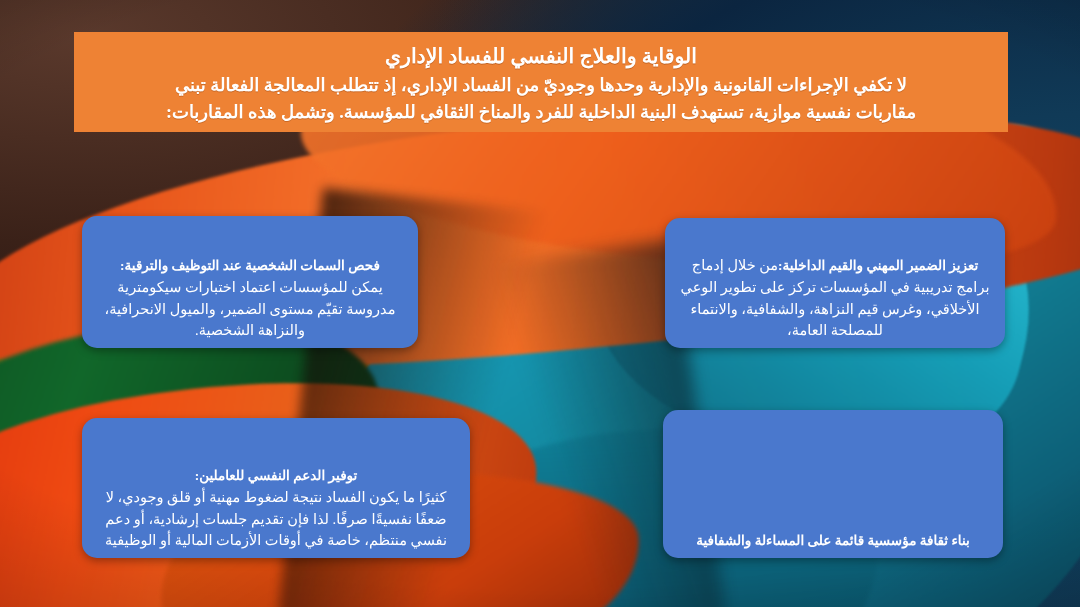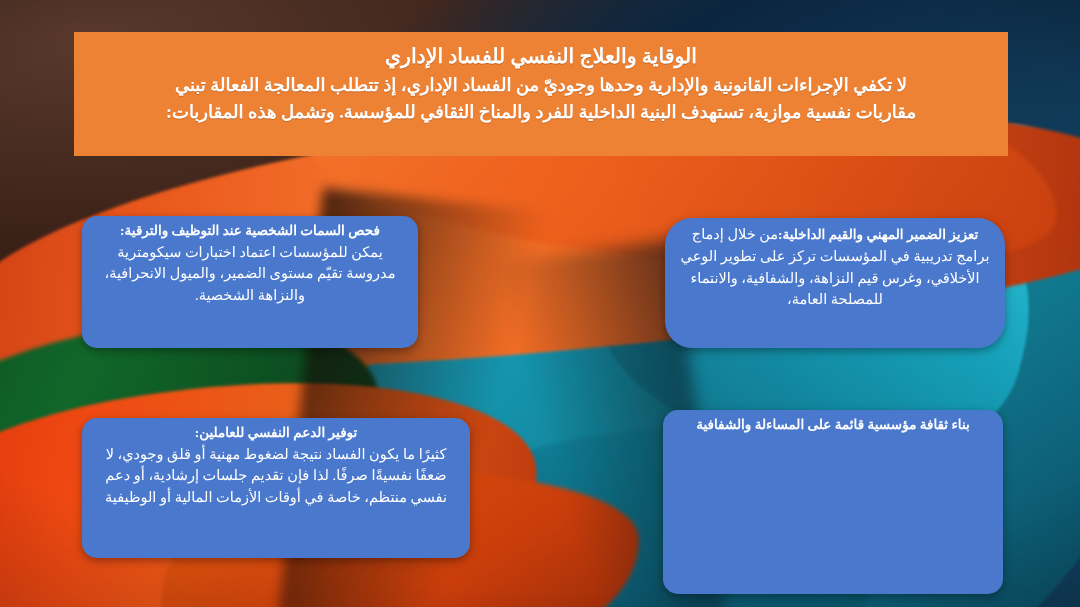--- a/index.html
+++ b/index.html
@@ -108,21 +108,21 @@
     position:absolute;left:520px;top:250px;width:180px;height:380px;
     background:linear-gradient(260deg,rgba(8,18,24,.6) 0%,rgba(8,18,24,0) 75%);
     transform:rotate(-8deg);filter:blur(8px);
   }
   .vignette{
     background:radial-gradient(120% 100% at 50% 45%,rgba(0,0,0,0) 52%,rgba(0,0,0,.45) 100%);
   }
 
   
   #banner{
-    position:absolute;left:74px;top:32px;width:934px;height:124px;
+    position:absolute;left:74px;top:32px;width:934px;height:100px;
     background:#ee8234;
     box-sizing:border-box;
     padding:6px 18px 0 18px;
     text-align:center;
     color:#ffffff;
     display:flex;flex-direction:column;justify-content:flex-start;
   }
   #banner .b-title{
     font-size:20.5px;font-weight:bold;line-height:1.34;
     letter-spacing:0px;
@@ -138,35 +138,35 @@
   
   .card{
     position:absolute;
     background:#4a78cd;
     border-radius:15px;
     box-sizing:border-box;
     color:#ffffff;
     text-align:center;
     box-shadow:0 3px 9px rgba(0,0,0,.35);
     overflow:hidden;
-    display:flex;flex-direction:column;justify-content:flex-start;
+    display:flex;flex-direction:column;justify-content:flex-end;
   }
   .card .c-head{
     font-size:13.5px;font-weight:bold;line-height:1.38;
     margin-bottom:1px;
   }
   .card .c-body{
     font-size:14.5px;font-weight:normal;line-height:1.50;
   }
   .card .inner{padding:8px 16px;}
 
   #card-screening{left:82px;top:216px;width:336px;height:132px;}
-  #card-conscience{left:665px;top:218px;width:340px;height:130px;border-radius:27px;}
+  #card-conscience{left:665px;top:218px;width:340px;height:130px;}
   #card-support{left:82px;top:418px;width:388px;height:140px;}
-  #card-culture{left:663px;top:410px;width:340px;height:184px;}
+  #card-culture{left:663px;top:410px;width:340px;height:148px;}
 
   #card-screening .inner{padding:6px 14px;}
   #card-conscience .inner{padding:6px 14px;}
   #card-support .inner{padding:6px 14px;}
   #card-culture .inner{padding:6px 16px;}
 </style>
 </head>
 <body>
 
 <div id="slide">

